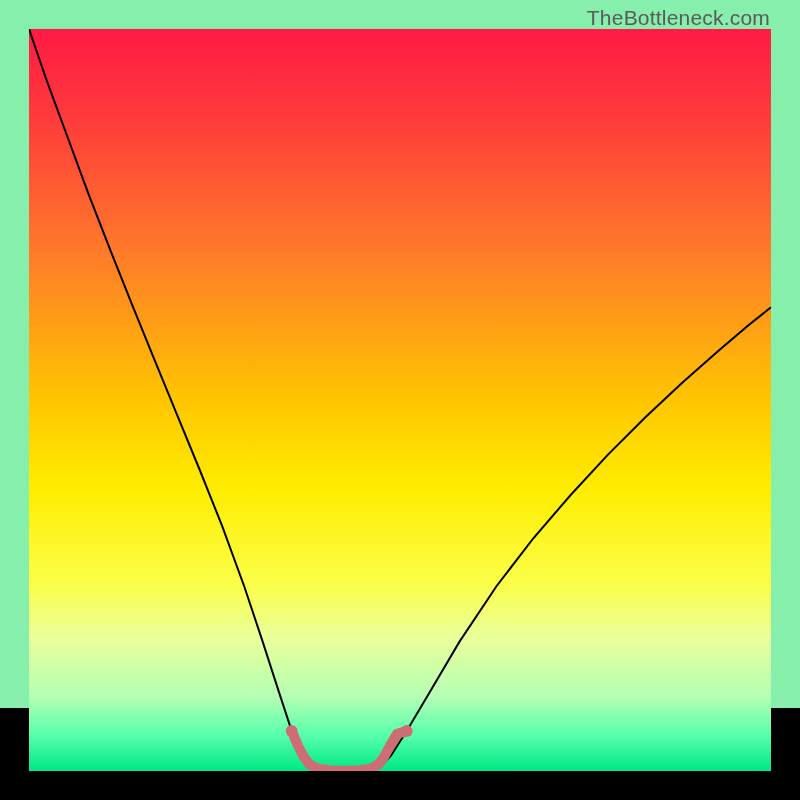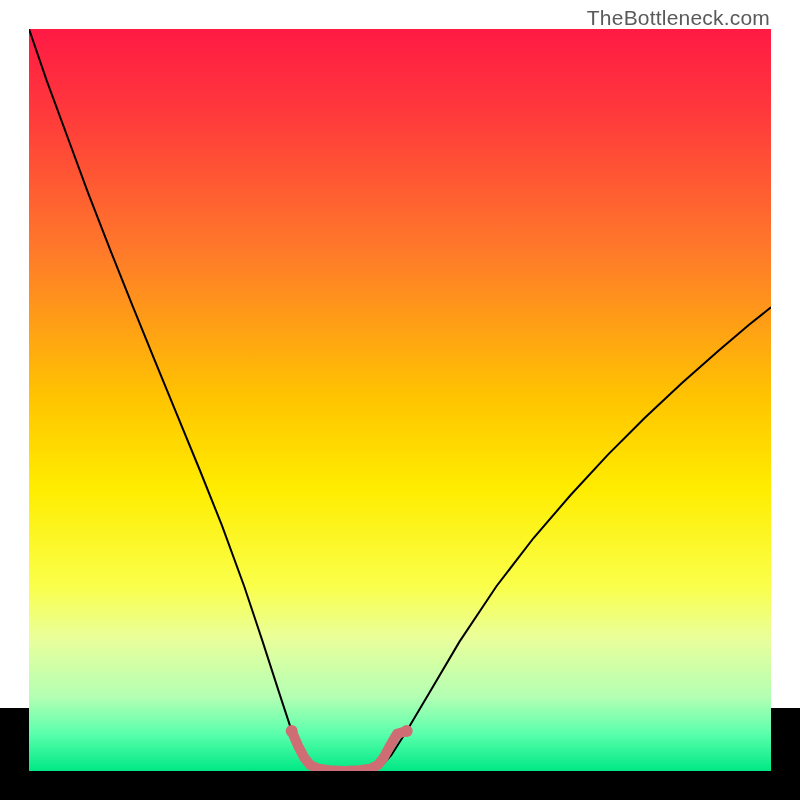--- a/index.html
+++ b/index.html
@@ -8,21 +8,21 @@
     background: #000;
     width: 800px;
     height: 800px;
     overflow: hidden;
     font-family: Arial, sans-serif;
   }
   .chart-container {
     position: relative;
     width: 800px;
     height: 708px;
-    background: #ffffff;
+    background: #86efac;
   }
   .plot-area {
     position: absolute;
     left: 29px;
     top: 29px;
     width: 742px;
     height: 742px;
   }
   .watermark {
     position: absolute;

